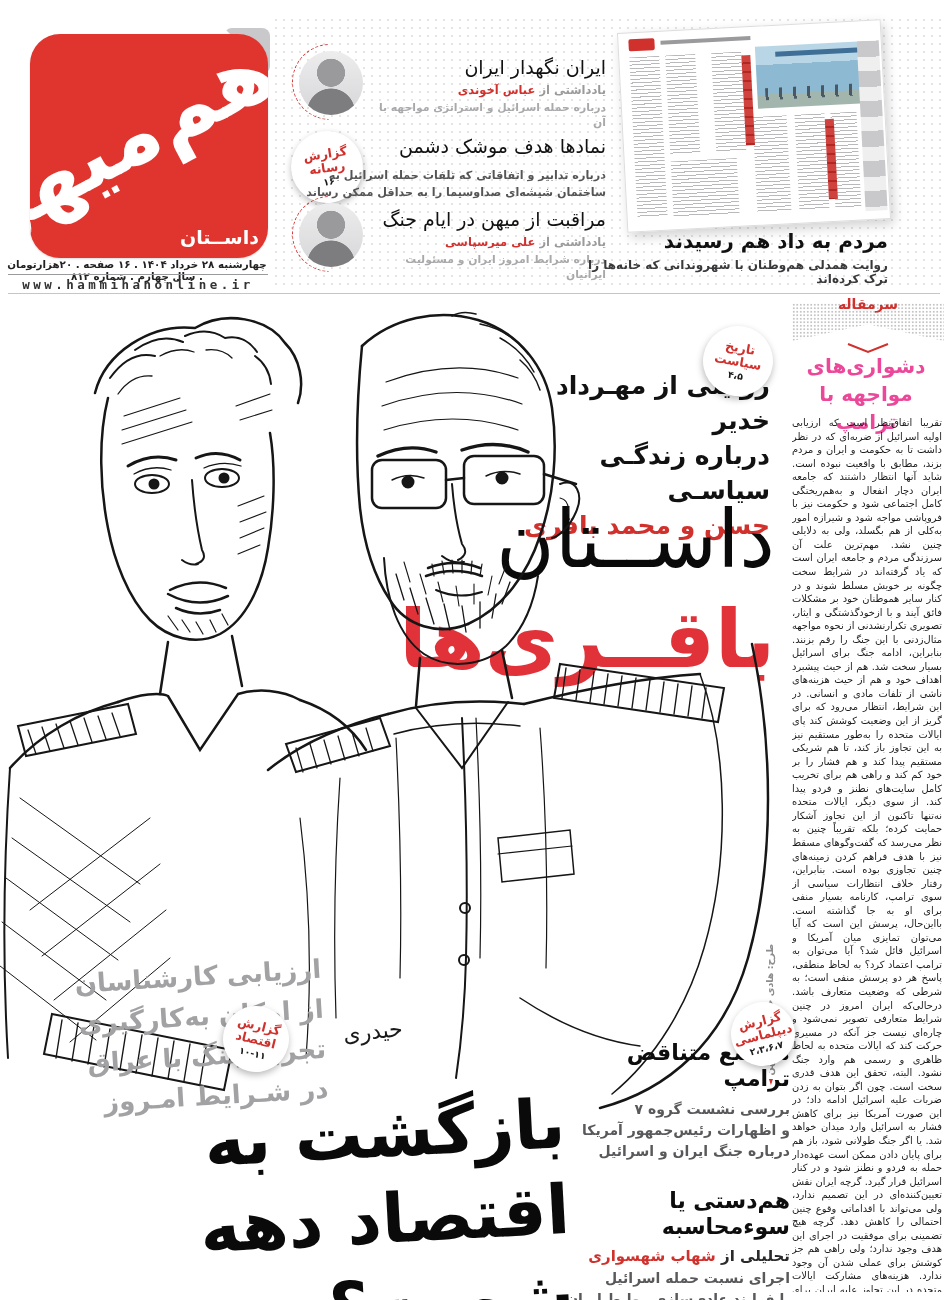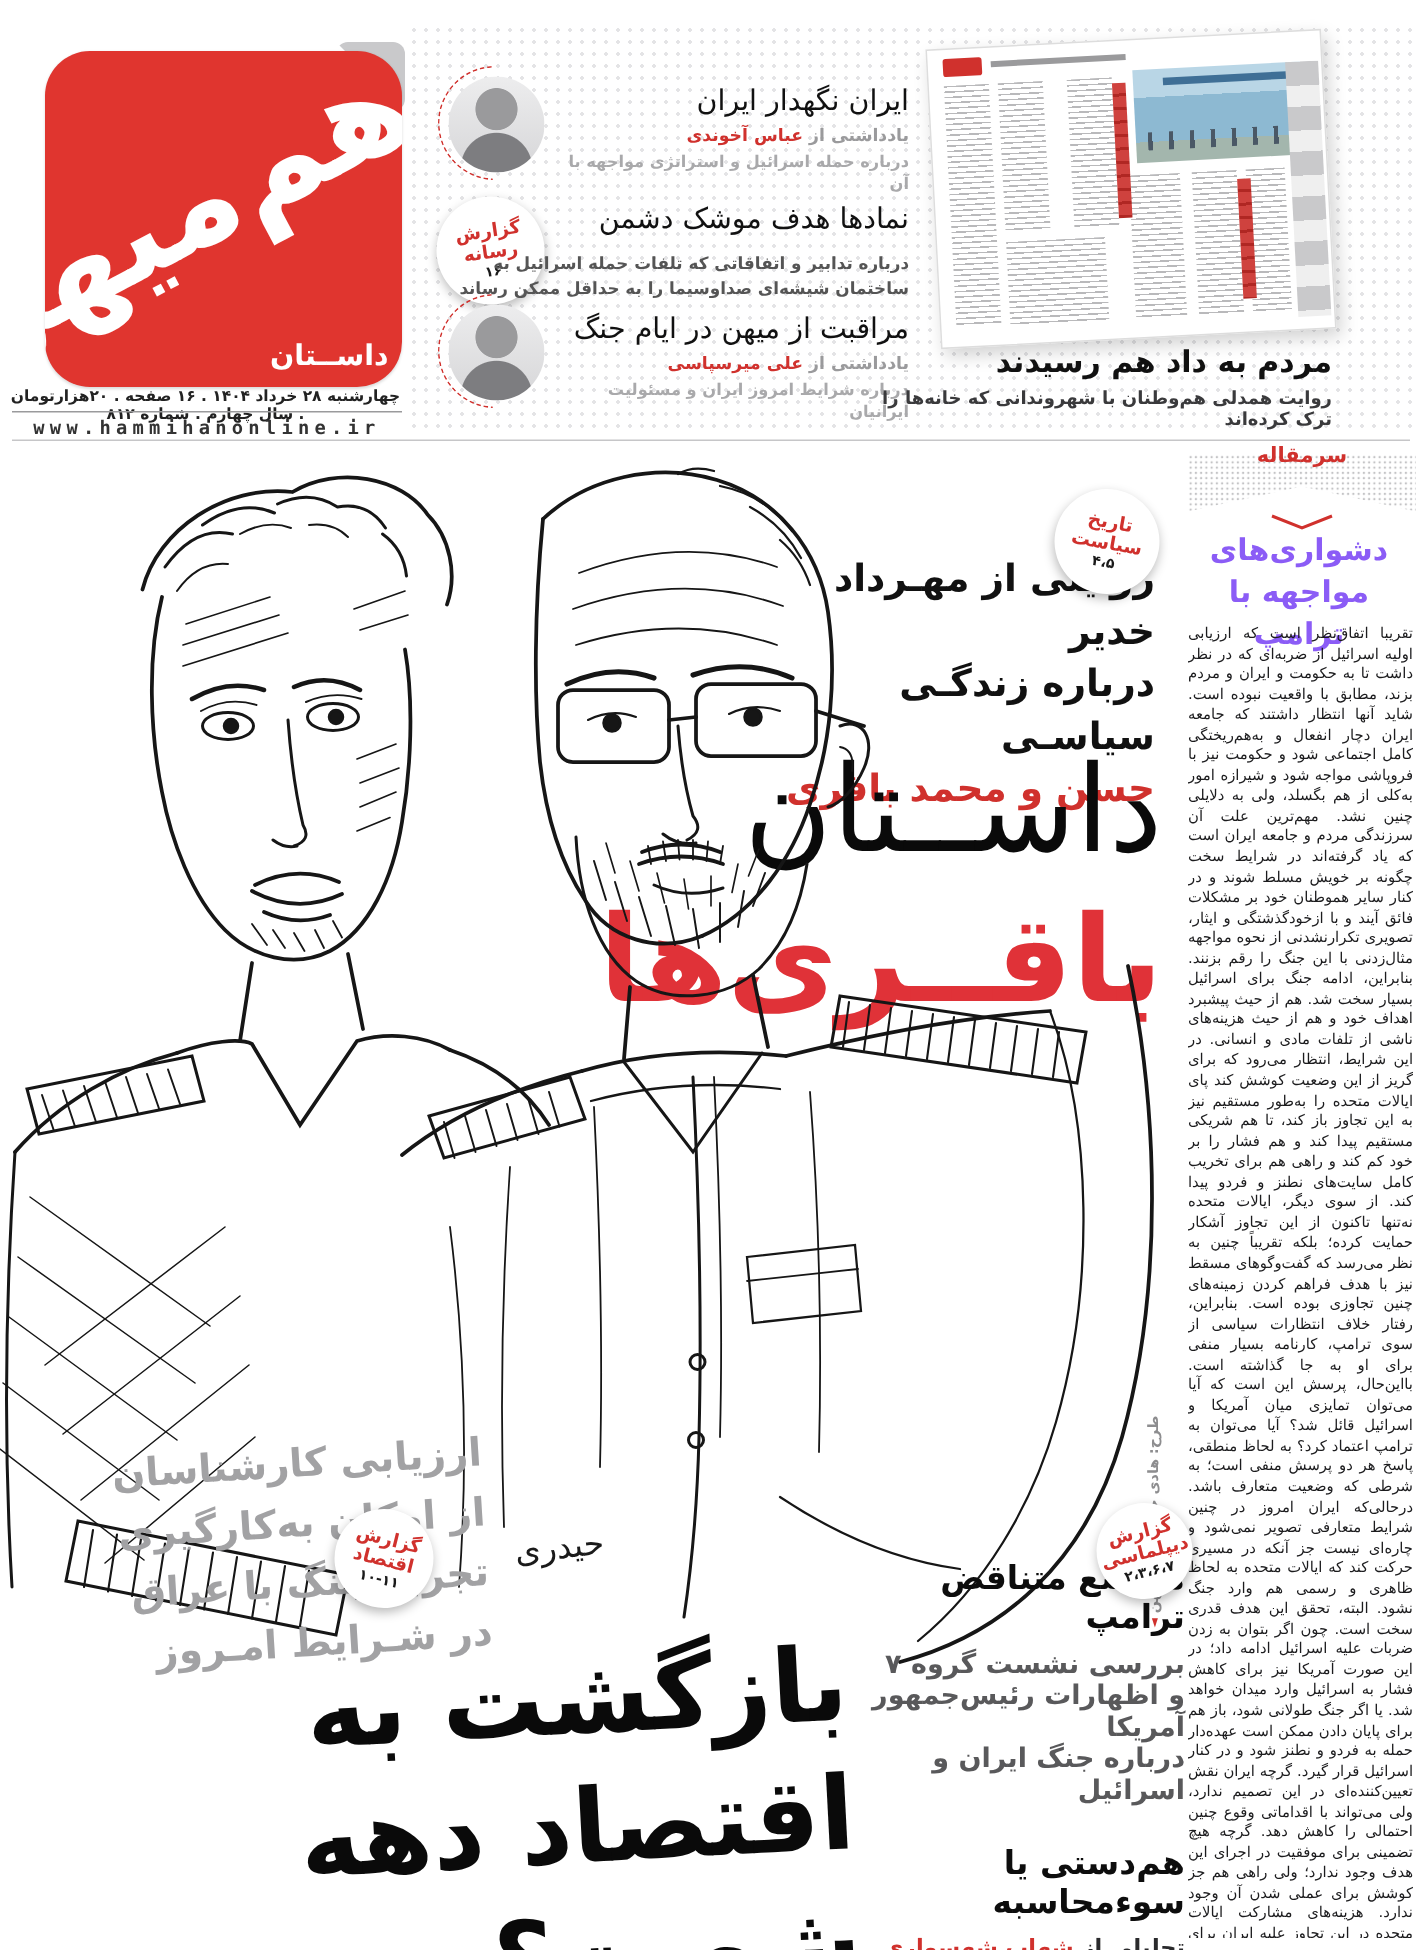--- a/index.html
+++ b/index.html
@@ -63,21 +63,21 @@
   .t-sub{left:568px;top:258px;width:320px;text-align:right;font-size:12px;font-weight:bold;color:#3a3a3c;}
 
   
   .ed-band{left:792px;top:303px;width:152px;height:38px;
            background-image:radial-gradient(circle,#c4c4c6 .8px,transparent .95px);
            background-size:3.5px 3.5px;
            clip-path:polygon(0 0,100% 0,100% 100%,50% 56%,0 100%);}
   .ed-label{left:792px;top:296px;width:152px;text-align:center;font-size:14px;font-weight:bold;
             color:var(--accent-red,#d0312d);z-index:2;}
   .ed-title{left:788px;top:352px;width:156px;text-align:center;font-size:20px;font-weight:bold;
-            color:#8b5cf6;line-height:28px;}
+            color:#ec4899;line-height:28px;}
   .ed-body{left:792px;top:416px;width:150px;height:876px;overflow:hidden;font-size:9.9px;
            line-height:13.55px;color:#1c1c1e;text-align:justify;direction:rtl;font-weight:500;}
 
   
   .lead-intro{right:178px;top:368px;width:260px;text-align:right;direction:rtl;
               font-size:25px;font-weight:bold;color:#111;line-height:35px;}
   .lead-intro .red{color:var(--accent-red,#d0312d);}
   .lead-black{right:173px;top:492px;width:520px;text-align:right;direction:rtl;
               font-size:80px;font-weight:normal;color:#0a0a0a;line-height:96px;}
   .lead-red{right:173px;top:592px;width:520px;text-align:right;direction:rtl;
@@ -89,21 +89,21 @@
 
   
   .eco-deck{left:20px;top:958px;width:305px;transform:rotate(-3.5deg);text-align:right;direction:rtl;
             font-size:26px;font-weight:bold;color:#a2a2a4;line-height:40px;}
   .eco-head{left:-6px;top:1096px;width:576px;transform:rotate(-3deg);text-align:right;direction:rtl;
             font-size:68px;font-weight:bold;color:#0a0a0a;line-height:86px;}
 
   
   .dip{left:556px;top:1040px;width:234px;text-align:right;direction:rtl;}
   .dip h3{margin:0;font-size:22px;font-weight:bold;color:#0d0d0d;line-height:26px;}
-  .dip .subs{margin-top:7px;font-size:18px;font-weight:bold;color:#59595b;line-height:21px;}
+  .dip .subs{margin-top:7px;font-size:14px;font-weight:bold;color:#59595b;line-height:21px;}
   .dip .by{margin-top:6px;font-size:15px;font-weight:bold;color:#2a2a2c;line-height:21px;}
   .dip .by b{color:var(--accent-red,#d0312d);}
   .gap{height:26px;}
 
   svg text{font-family:"DejaVu Sans",sans-serif;}
 </style>
 </head>
 <body>
 
 <div id="page">

